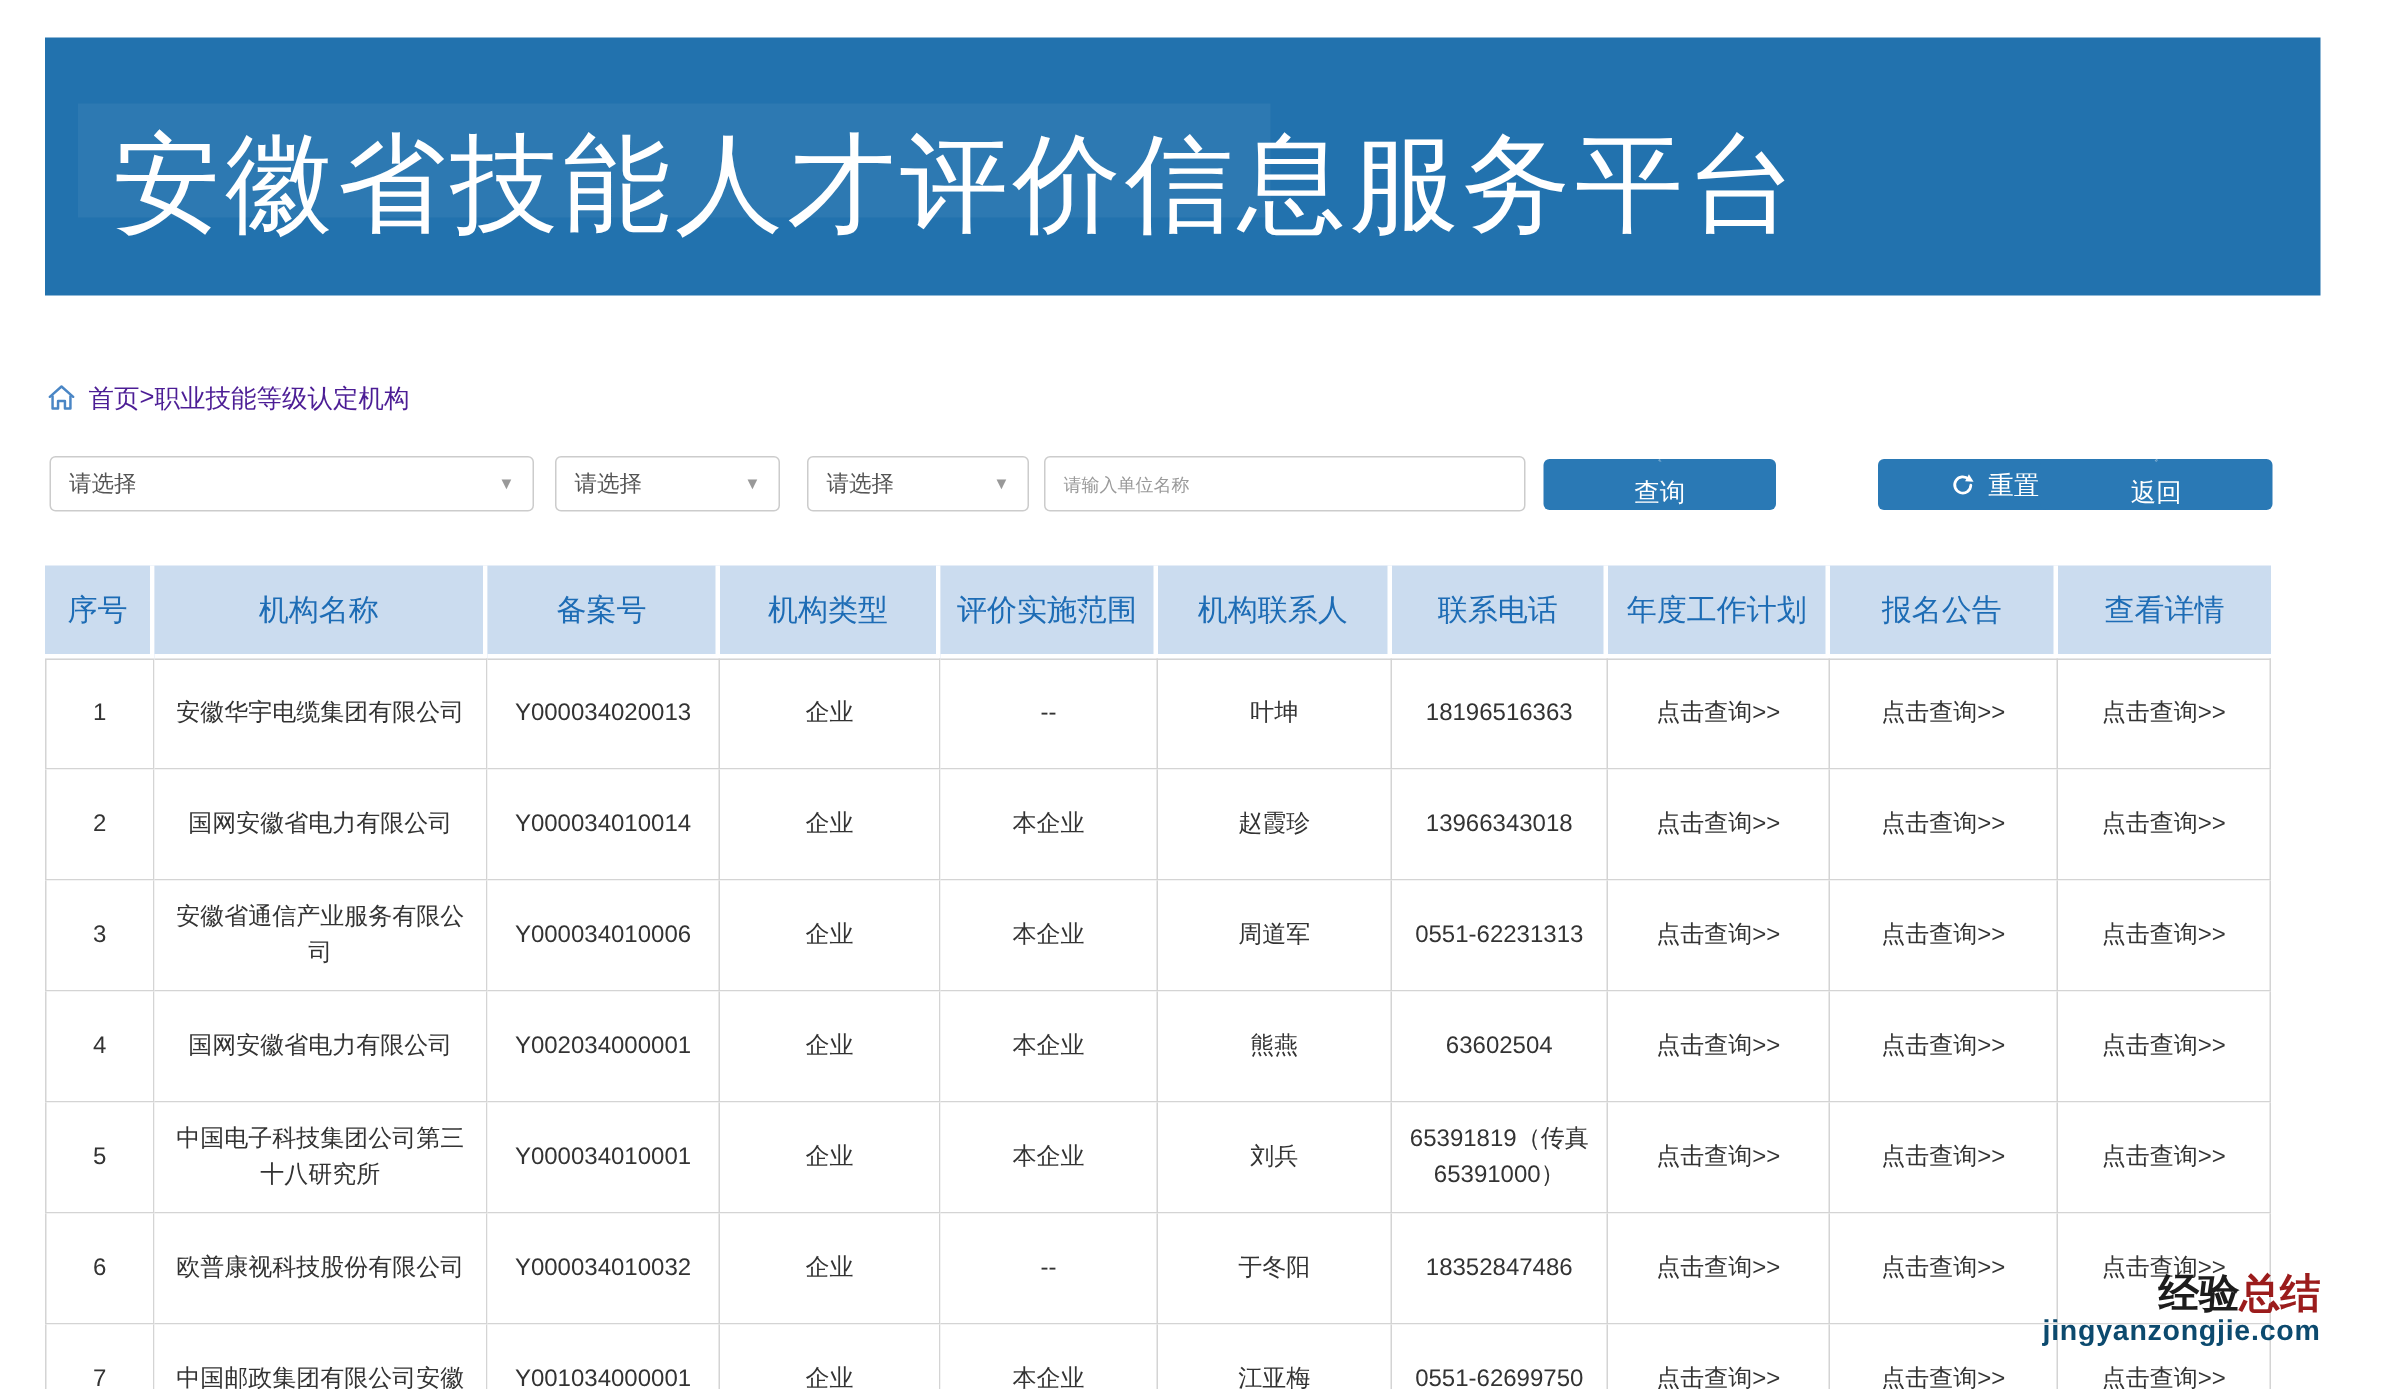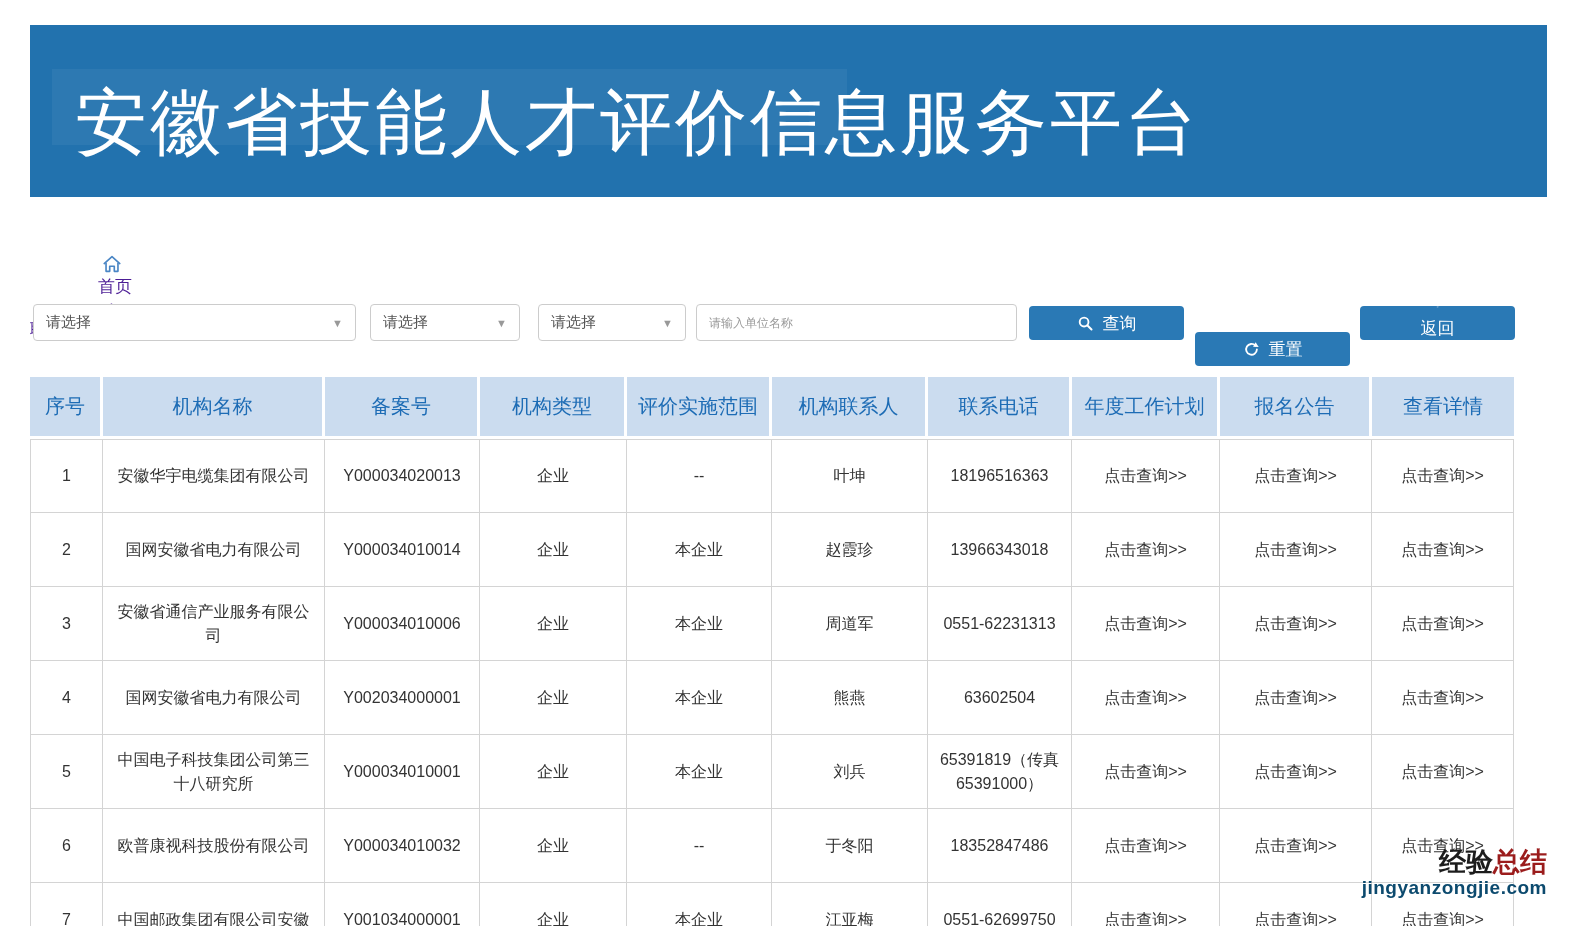--- a/index.html
+++ b/index.html
@@ -10,42 +10,42 @@
   
   .banner { position: absolute; left: 30px; top: 25px; width: 1517px; height: 172px;
     background: var(--banner, #2272ae); }
   .banner-band { position: absolute; left: 22px; top: 44px; width: 795px; height: 76px;
     background: rgba(255,255,255,0.05); }
   .banner-title { position: absolute; left: 45px; top: 50px; color: #fff;
     font-size: 72px; font-weight: 500; letter-spacing: 3px; white-space: nowrap; }
 
   
   .breadcrumb { position: absolute; left: 30px; top: 253px; height: 24px;
-    display: flex; align-items: center; font-size: 17px; color: #4c1d95; flex-direction: column; }
+    display: flex; align-items: center; font-size: 17px; color: #4c1d95; }
   .home-icon { width: 22px; height: 22px; margin-right: 7px; display: inline-block; }
 
   
   .filters { position: absolute; left: 0; top: 304px; width: 1596px; height: 38px; }
   .sel { position: absolute; top: 0; height: 37px; border: 1px solid #ccc; border-radius: 4px;
     background: #fff; display: flex; align-items: center; padding: 0 12px;
     font-size: 15px; color: #555; cursor: pointer; }
   .sel .caret { margin-left: auto; color: #999; font-size: 11px; }
   .sel1 { left: 33px;  width: 323px; }
   .sel2 { left: 370px; width: 150px; }
   .sel3 { left: 538px; width: 148px; }
   .search-input { position: absolute; left: 696px; top: 0; width: 321px; height: 37px;
     border: 1px solid #ccc; border-radius: 4px; padding: 0 12px; font-size: 12px; color: #333;
     font-family: inherit; }
   .search-input::placeholder { color: #9a9a9a; }
   .btn { position: absolute; top: 2px; height: 34px; width: 155px; border: none; border-radius: 4px;
     background: var(--button, #2a79b5); color: #fff; font-size: 17px; cursor: pointer;
     display: flex; align-items: center; justify-content: center; gap: 9px; font-family: inherit; }
   .btn svg { width: 17px; height: 17px; }
-  .btn-query { left: 1029px; }
-  .btn-reset { left: 1195px; margin-top: 26px; }
+  .btn-query { left: 1029px; flex-direction: column; }
+  .btn-reset { left: 1252px; }
   .btn-back  { left: 1360px; flex-direction: column; }
 
   
   .grid-wrap { position: absolute; left: 30px; top: 377px; width: 1484px; }
   table { border-spacing: 0; table-layout: fixed; width: 1484px; }
   col.c0 { width: 73px; }  col.c1 { width: 222px; } col.c2 { width: 155px; }
   col.c3 { width: 147px; } col.c4 { width: 145px; } col.c5 { width: 156px; }
   col.c6 { width: 144px; } col.c7 { width: 148px; } col.c8 { width: 152px; }
   col.c9 { width: 142px; }
   th { height: 62px; background: var(--header_bg, #cbdcef); color: var(--header_text, #1d6cb5);

